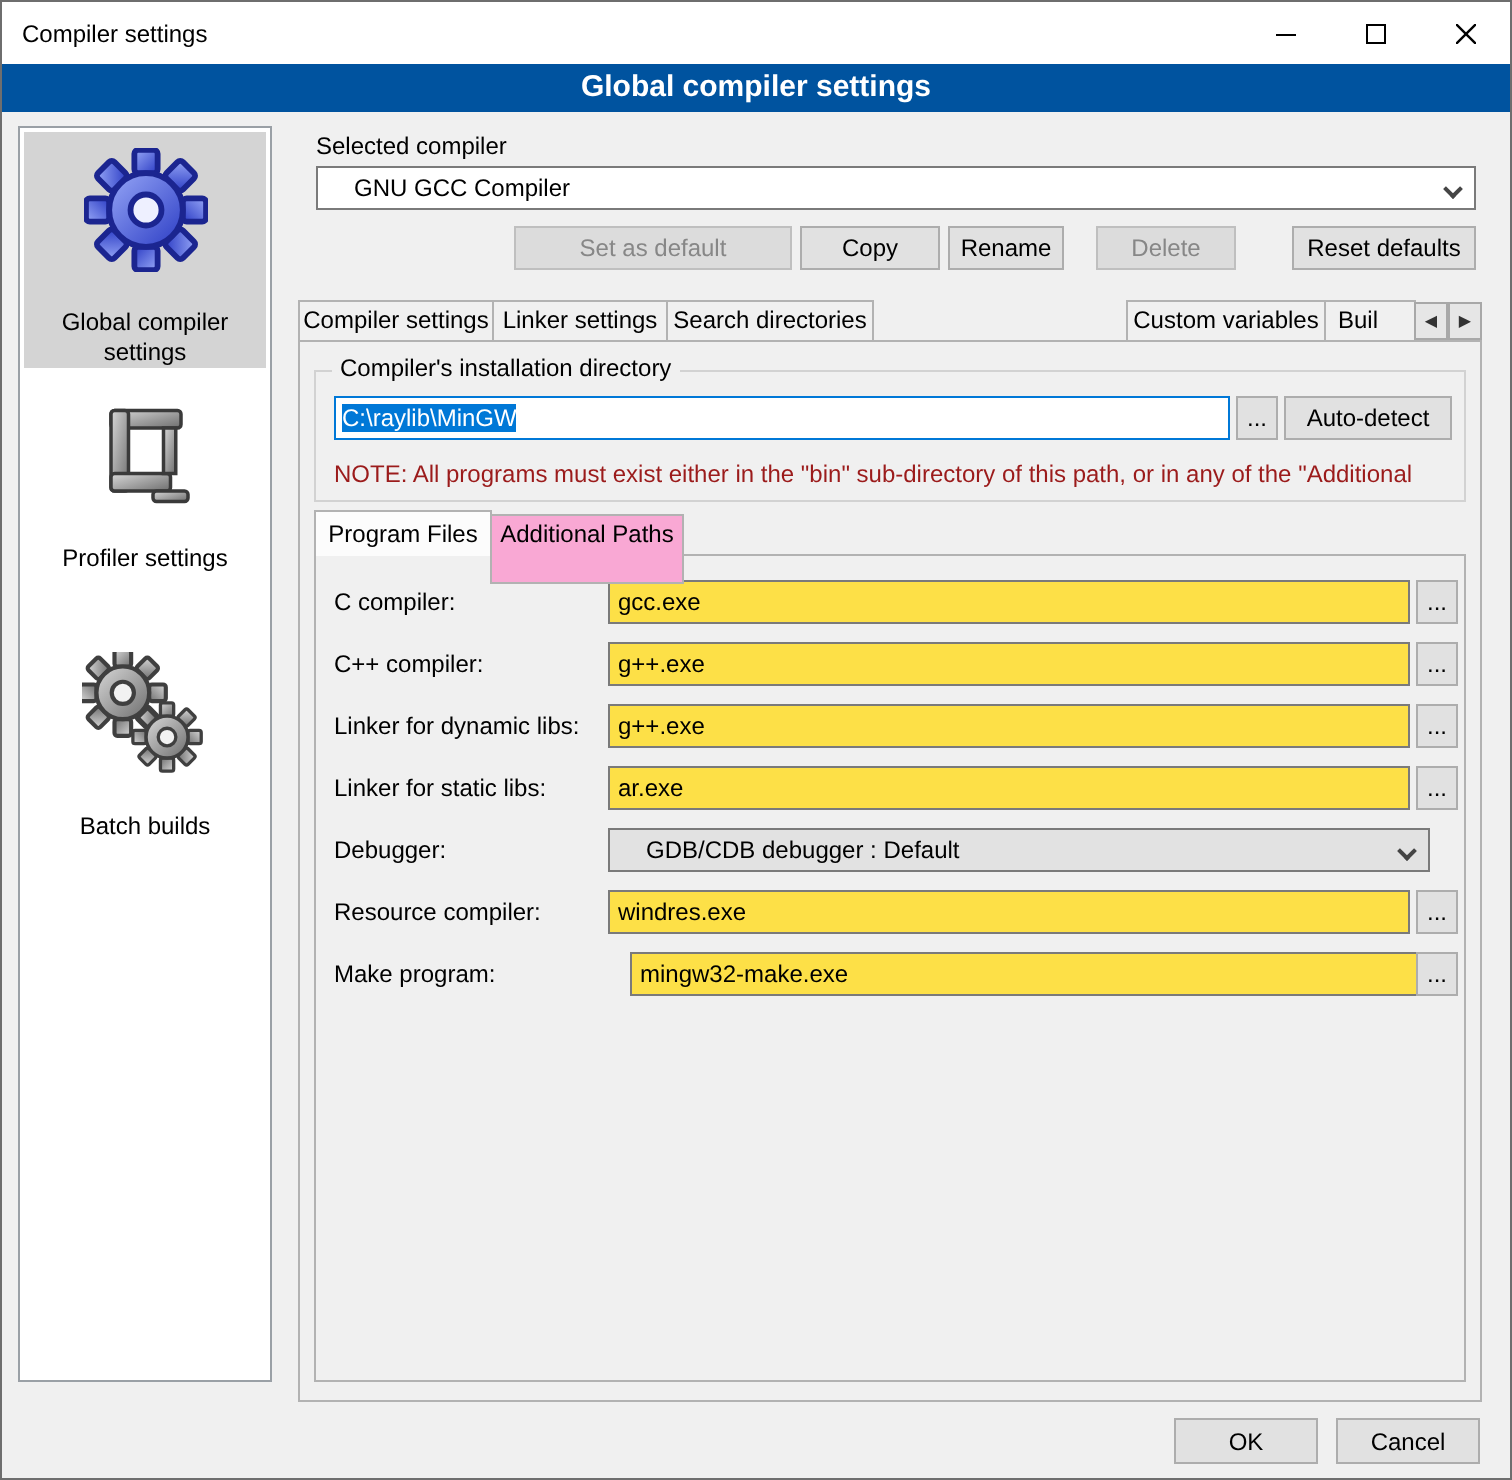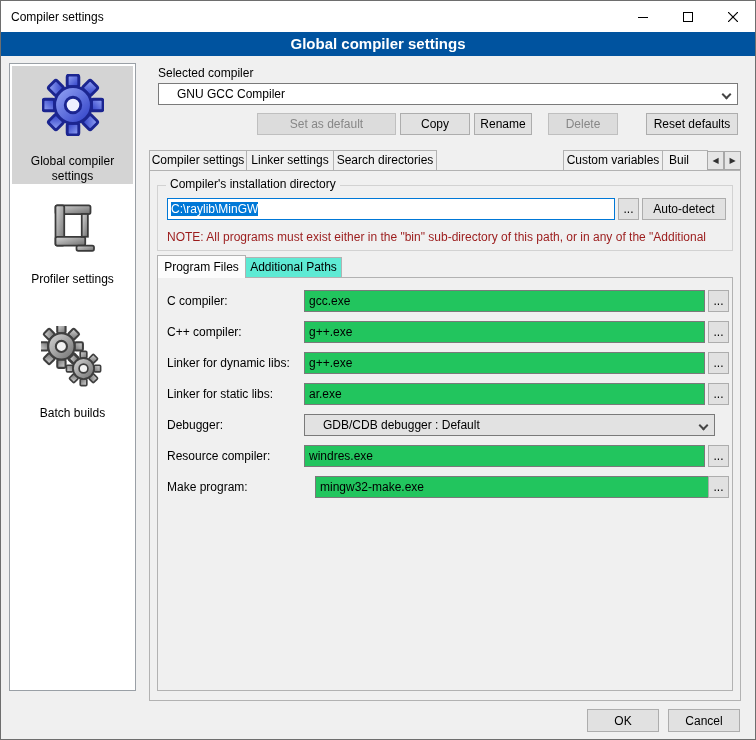--- a/index.html
+++ b/index.html
@@ -26,37 +26,37 @@
                flex-direction:column; align-items:center; cursor:default; }
   .side-item.selected { background:#d4d4d4; }
   .side-label { font-size:12px; line-height:15px; text-align:center; color:#000; width:110px; }
 
   
   .lbl { position:absolute; font-size:12px; color:#000; }
   .btn { position:absolute; height:22px; background:#e1e1e1; border:1px solid #adadad;
          font-family:"Liberation Sans", sans-serif; font-size:12px; color:#000;
          text-align:center; line-height:20px; padding:0; }
   .btn:disabled { background:#dcdcdc; border-color:#bfbfbf; color:#878787; }
-  .tinput { position:absolute; height:22px; border:1px solid #7a7a7a; background:#22c55e;
+  .tinput { position:absolute; height:22px; border:1px solid #7a7a7a; background:#fde047;
             font-family:"Liberation Sans", sans-serif; font-size:12px; color:#000; padding:0 4px; }
   .combo { position:absolute; height:22px; border:1px solid #7a7a7a; background:#fff;
            font-size:12px; display:flex; align-items:center; padding-left:18px; }
   .combo.gray { background:#e2e2e2; }
   .chev { position:absolute; right:7px; top:7px; width:7px; height:7px;
           border-right:2px solid #454545; border-bottom:2px solid #454545;
           transform:rotate(45deg); }
 
   
   .tab { position:absolute; top:149px; height:21px; background:#f0f0f0;
          border:1px solid #b2b2b2; font-size:12px; text-align:center;
          line-height:19px; z-index:1; overflow:hidden; white-space:nowrap; }
   .tab.active { top:147px; height:23px; background:#fcfcfc; border-bottom:none;
                 z-index:3; line-height:22px; }
   .tabpanel { position:absolute; border:1px solid #b2b2b2; background:#f0f0f0; z-index:0; }
-  .subtab { position:absolute; top:256px; height:21px; background:#5eead4;
+  .subtab { position:absolute; top:256px; height:35px; background:#f9a8d4;
             border:1px solid #b2b2b2; font-size:12px; text-align:center;
             line-height:19px; z-index:1; }
   .subtab.active { top:254px; height:23px; background:#fcfcfc; border-bottom:none;
                    z-index:3; line-height:22px; }
   .tab-arrow { position:absolute; top:150px; width:17px; height:19px; background:#e6e6e6;
                border:1px solid #a8a8a8; font-size:8px; line-height:17px; text-align:center;
                color:#333; padding:0; z-index:4; }
 
   
   .groupbox { position:absolute; left:156px; top:184px; width:576px; height:66px;

